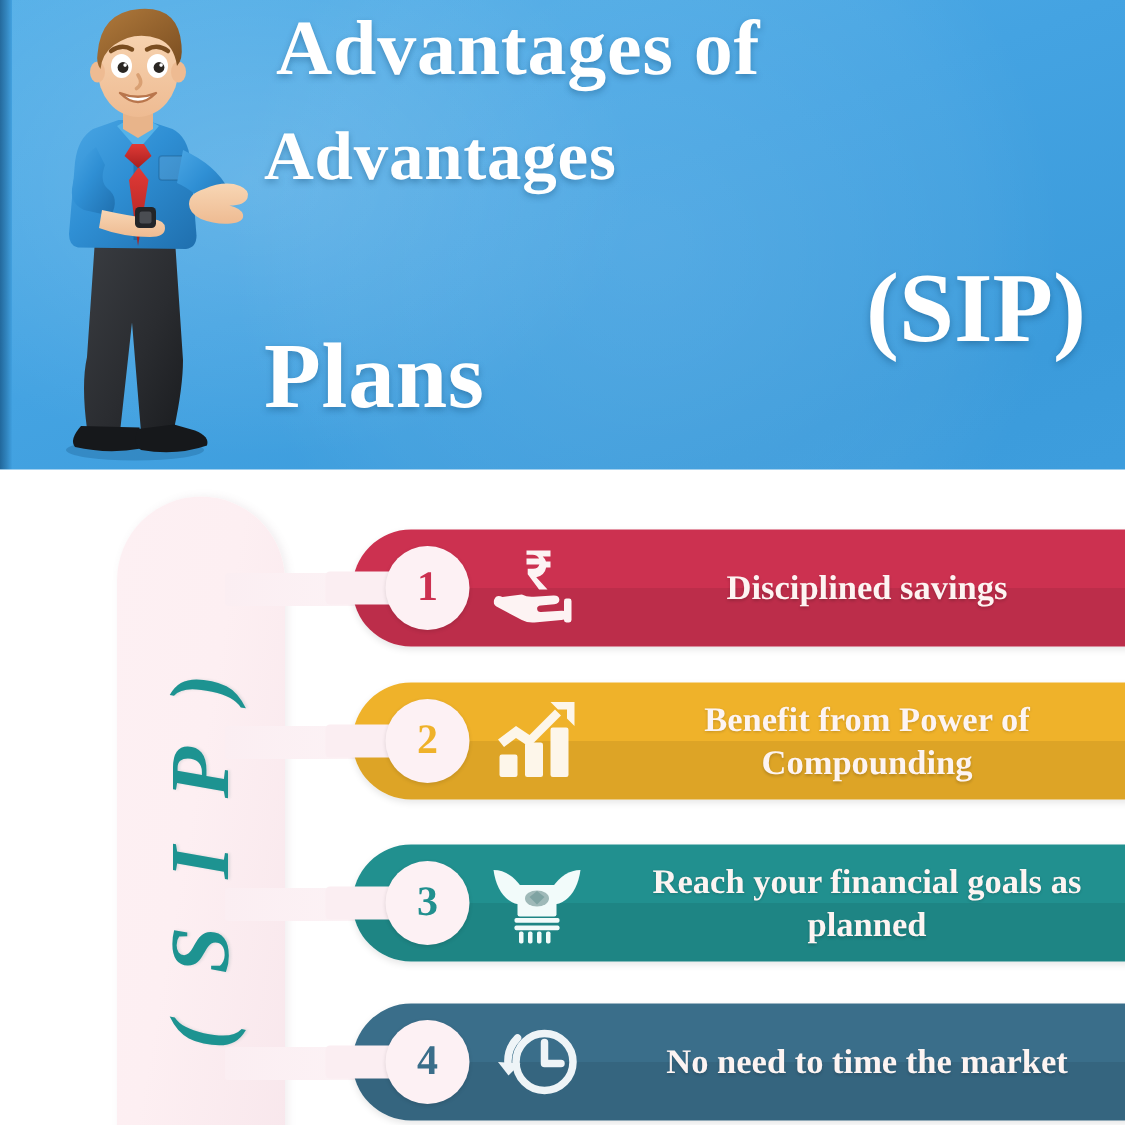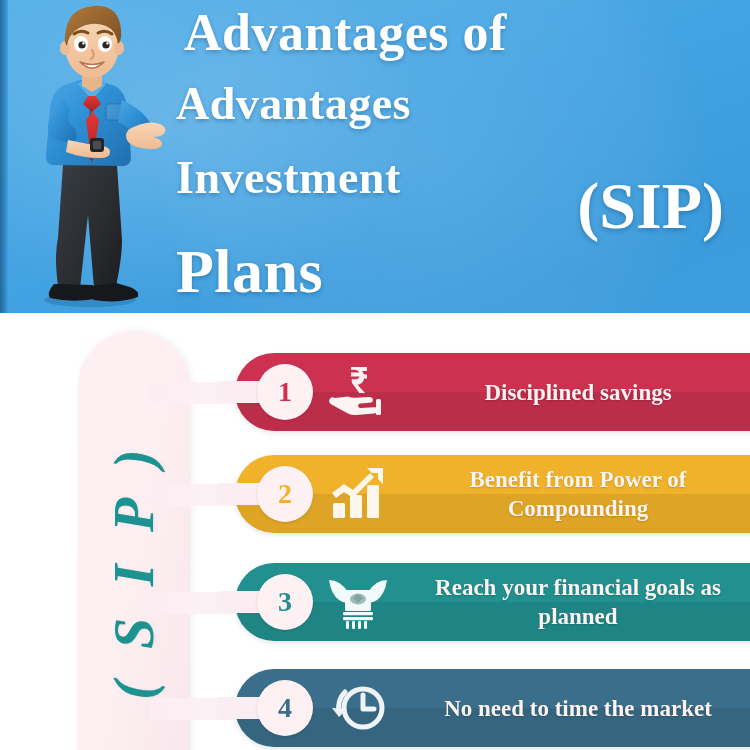--- a/index.html
+++ b/index.html
@@ -63,21 +63,21 @@
     font-family: "Liberation Serif", serif;
     font-weight: bold;
     color: #ffffff;
     text-shadow: 0 2px 4px rgba(10,60,100,0.35);
     white-space: nowrap;
     letter-spacing: .5px;
   }
   .t-l1 { left: 16px;  top: 4px;   font-size: 52px; line-height: 58px; }
   .t-l2 { left: 8px;   top: 78px;  font-size: 46px; line-height: 52px; }
   .t-l3 { left: 8px;   top: 152px; font-size: 46px; line-height: 52px; }
-  .t-l4 { left: 8px;   top: 216px; font-size: 62px; line-height: 70px; margin-top: 20px; }
+  .t-l4 { left: 8px;   top: 216px; font-size: 62px; line-height: 70px; }
 
   .sip-badge {
     position: absolute;
     right: 26px; top: 170px;
     font-family: "Liberation Serif", serif;
     font-weight: bold;
     font-size: 66px;
     line-height: 72px;
     color: #ffffff;
     text-shadow: 0 2px 5px rgba(10,60,100,0.38);
@@ -299,21 +299,20 @@
 
         <path d="M74 50 q4 6 -1 9" stroke="#d9a073" stroke-width="2.4" fill="none" stroke-linecap="round"></path>
 
         <path d="M62 62 q12 12 24 0 q-12 5 -24 0 z" fill="#ffffff" stroke="#b9764c" stroke-width="1.6" stroke-linejoin="round"></path>
       </svg>
     </div>
 
     <div class="title-block">
       <div class="title-line t-l1">Advantages of</div>
       <div class="title-line t-l2">Advantages</div>
-      <div class="title-line t-l3">Investment</div>
       <div class="title-line t-l4">Plans</div>
     </div>
 
     <div class="sip-badge">(SIP)</div>
     <div class="header-base-shadow"></div>
   </div>
 
   <div class="board">
 
     <div class="sip-pill">

